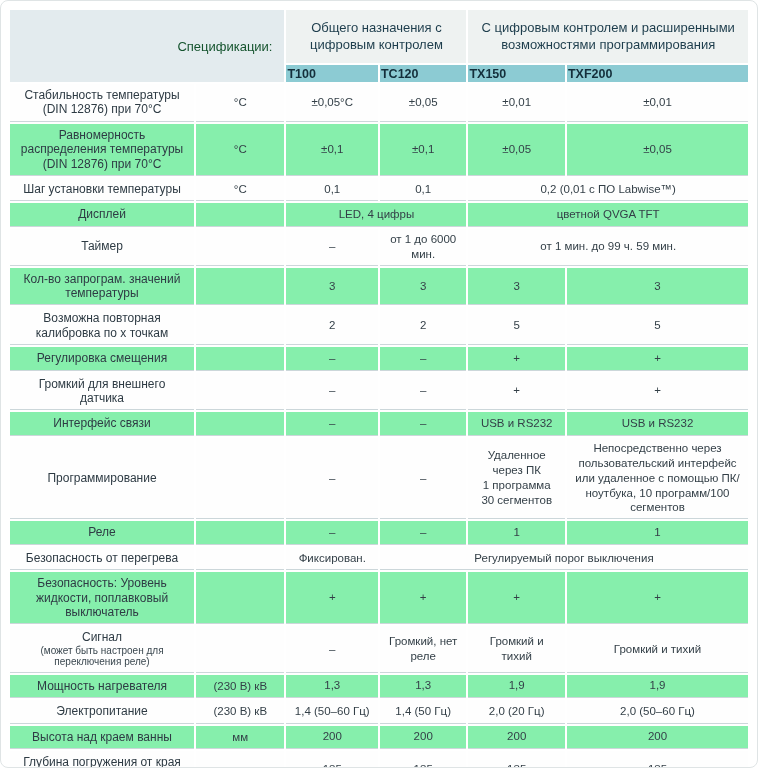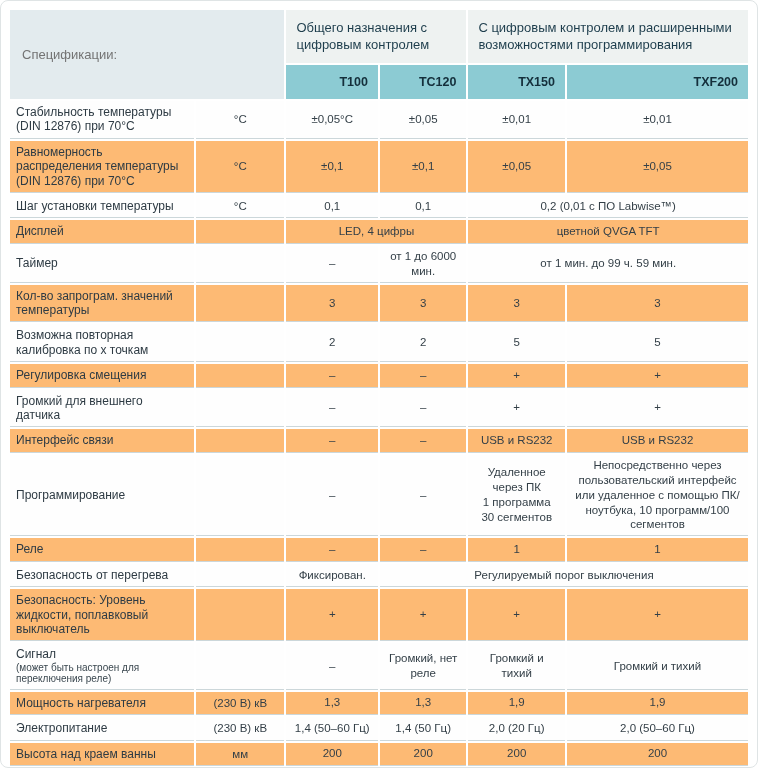--- a/index.html
+++ b/index.html
@@ -7,27 +7,27 @@
   .frame{position:absolute;inset:0;border:1px solid #dfe4e5;border-radius:8px;pointer-events:none;}
   .wrap{padding:8px 8px 6px 8px;}
   table{border-collapse:separate;border-spacing:2px;table-layout:fixed;width:742px;}
   col.c-label{width:181px;}
   col.c-unit{width:87px;}
   col.c-m1{width:90px;}
   col.c-m2{width:85px;}
   col.c-m3{width:95px;}
   col.c-m4{width:178px;}
   th,td{box-sizing:border-box;vertical-align:middle;}
-  th.spec{background:#e3ebee;text-align:left;padding:10px 12px;font-weight:400;font-size:13px;color:#737373;}
-  th.group{background:#eef2f1;text-align:left;padding:4px 10px;font-weight:400;font-size:13px;line-height:1.3;color:#1d3d4c;height:53px;}
-  th.model{background:#8ccbd3;font-weight:700;font-size:12.5px;color:#142f3b;height:28px;padding:10px;text-align:right;}
+  th.spec{background:#e3ebee;text-align:right;padding:10px 12px;font-weight:400;font-size:13px;color:#14532d;}
+  th.group{background:#eef2f1;text-align:center;padding:4px 10px;font-weight:400;font-size:13px;line-height:1.3;color:#1d3d4c;height:53px;}
+  th.model{background:#8ccbd3;font-weight:700;font-size:12.5px;color:#142f3b;height:17px;padding:1px;text-align:left;}
   td{font-size:11.5px;border-bottom:1px solid #ccd7da;height:19px;}
   tr.white td{background:#fefefe;}
-  tr.blue td{background:#fdba74;}
-  td.lab{text-align:left;padding:4px 6px;font-size:12px;line-height:1.2;color:#2e3b44;}
+  tr.blue td{background:#86efac;}
+  td.lab{text-align:center;padding:4px 6px;font-size:12px;line-height:1.2;color:#2e3b44;}
   td.unit{text-align:center;font-size:11.5px;padding:2px 3px;}
   td.val{text-align:center;white-space:pre-line;line-height:1.3;padding:3px 5px;}
   .sub{font-size:10px;line-height:1.15;color:#3a474f;}
 </style>
 </head>
 <body>
 
 <div class="frame"></div>
 <div class="wrap">
   <table>

